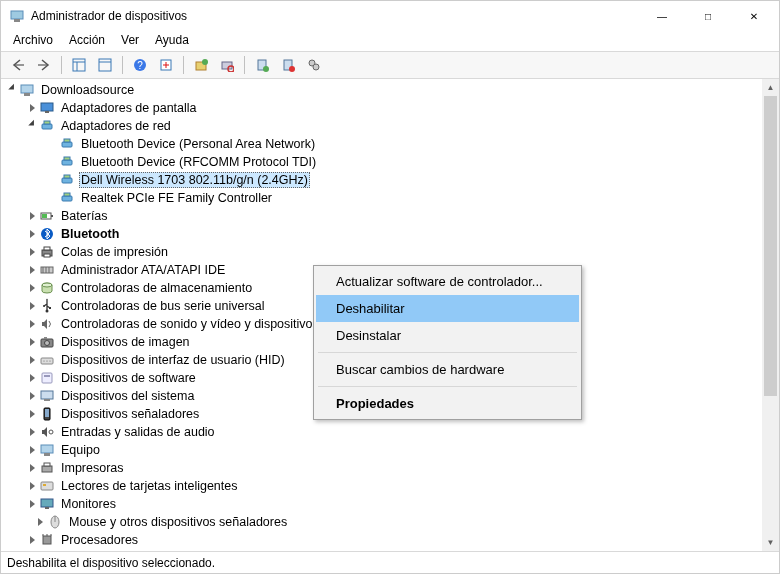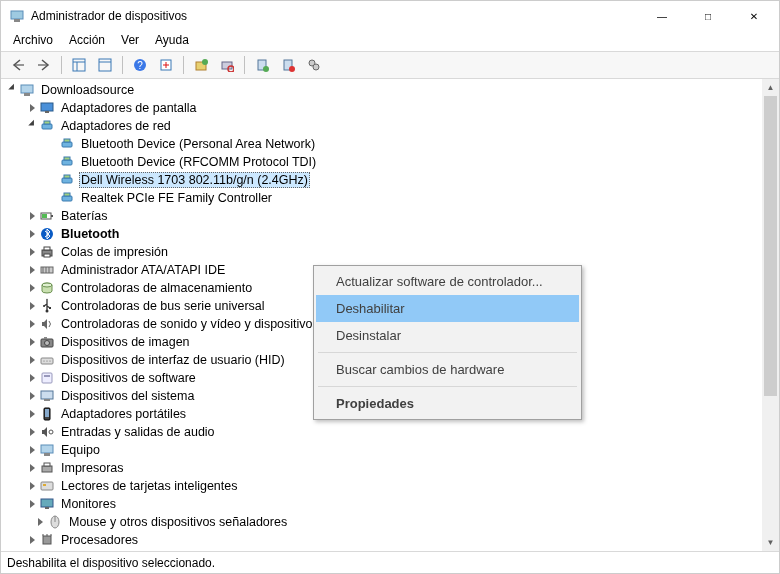--- a/index.html
+++ b/index.html
@@ -21,21 +21,21 @@
   .tree-arrow.exp::before { content: ""; display:inline-block; width:0;height:0;border-left:5px solid #404040;border-top:5px solid transparent;border-bottom:5px solid transparent; transform: rotate(45deg) scale(0.8); position: relative; top:-1px; }
   .tree-arrow.col::before { content: ""; display:inline-block; width:0;height:0;border-left:5px solid #6a6a6a;border-top:4px solid transparent;border-bottom:4px solid transparent; }
   .tree-icon { width: 16px; height: 16px; margin-right: 4px; display: inline-flex; align-items: center; justify-content: center; font-size: 11px; }
   .tree-label { padding: 0 2px; }
   .sel .tree-label { background: #cce8ff; border: 1px dotted #666; padding: 0 1px; }
   .scrollbar-v { position: absolute; right: 0; top: 0; bottom: 0; width: 17px; background: #f0f0f0; display: flex; flex-direction: column; }
   .sb-btn { height: 17px; display: flex; align-items: center; justify-content: center; font-size: 8px; color: #606060; }
   .sb-track { flex: 1; position: relative; }
   .sb-thumb { position: absolute; top: 0; left: 2px; right: 2px; height: 300px; background: #cdcdcd; }
   .contextmenu { position: absolute; left: 312px; top: 186px; width: 269px; background: #f2f2f2; border: 1px solid #a0a0a0; box-shadow: 2px 2px 4px rgba(0,0,0,0.25); padding: 2px; }
-  .cm-item { padding: 6px 12px 6px 20px; font-size: 13px; color: #404040; }
+  .cm-item { padding: 6px 12px 6px 20px; font-size: 13px; color: #000000; }
   .cm-item.hi { background: #91c9f7; }
   .cm-sep { height: 1px; background: #d7d7d7; margin: 3px 2px; }
   .cm-item.bold { font-weight: bold; }
   .statusbar { height: 22px; border-top: 1px solid #d9d9d9; font-size: 12px; padding: 2px 6px; display: flex; align-items: center; }
 </style>
 </head>
 <body>
 
 <div class="window">
 
@@ -328,21 +328,21 @@
           <span class="tree-label">Dispositivos del sistema</span>
         </div>
         <div class="tree-row" style="padding-left: 24px;">
           <span class="tree-arrow col"></span>
           <span class="tree-icon">
             <svg width="16" height="16">
               <rect x="5" y="2" width="6" height="12" rx="1" fill="#444" stroke="#000"></rect>
               <rect x="6" y="3" width="4" height="8" fill="#8ac"></rect>
             </svg>
           </span>
-          <span class="tree-label">Adaptadores portátiles</span>
+          <span class="tree-label">Dispositivos señaladores</span>
         </div>
         <div class="tree-row" style="padding-left: 24px;">
           <span class="tree-arrow col"></span>
           <span class="tree-icon">
             <svg width="16" height="16">
               <path d="M3 6 h2 l3-3 v10 l-3-3 h-2 z" fill="#555"></path>
               <circle cx="12" cy="8" r="2" fill="none" stroke="#555"></circle>
             </svg>
           </span>
           <span class="tree-label">Entradas y salidas de audio</span>

